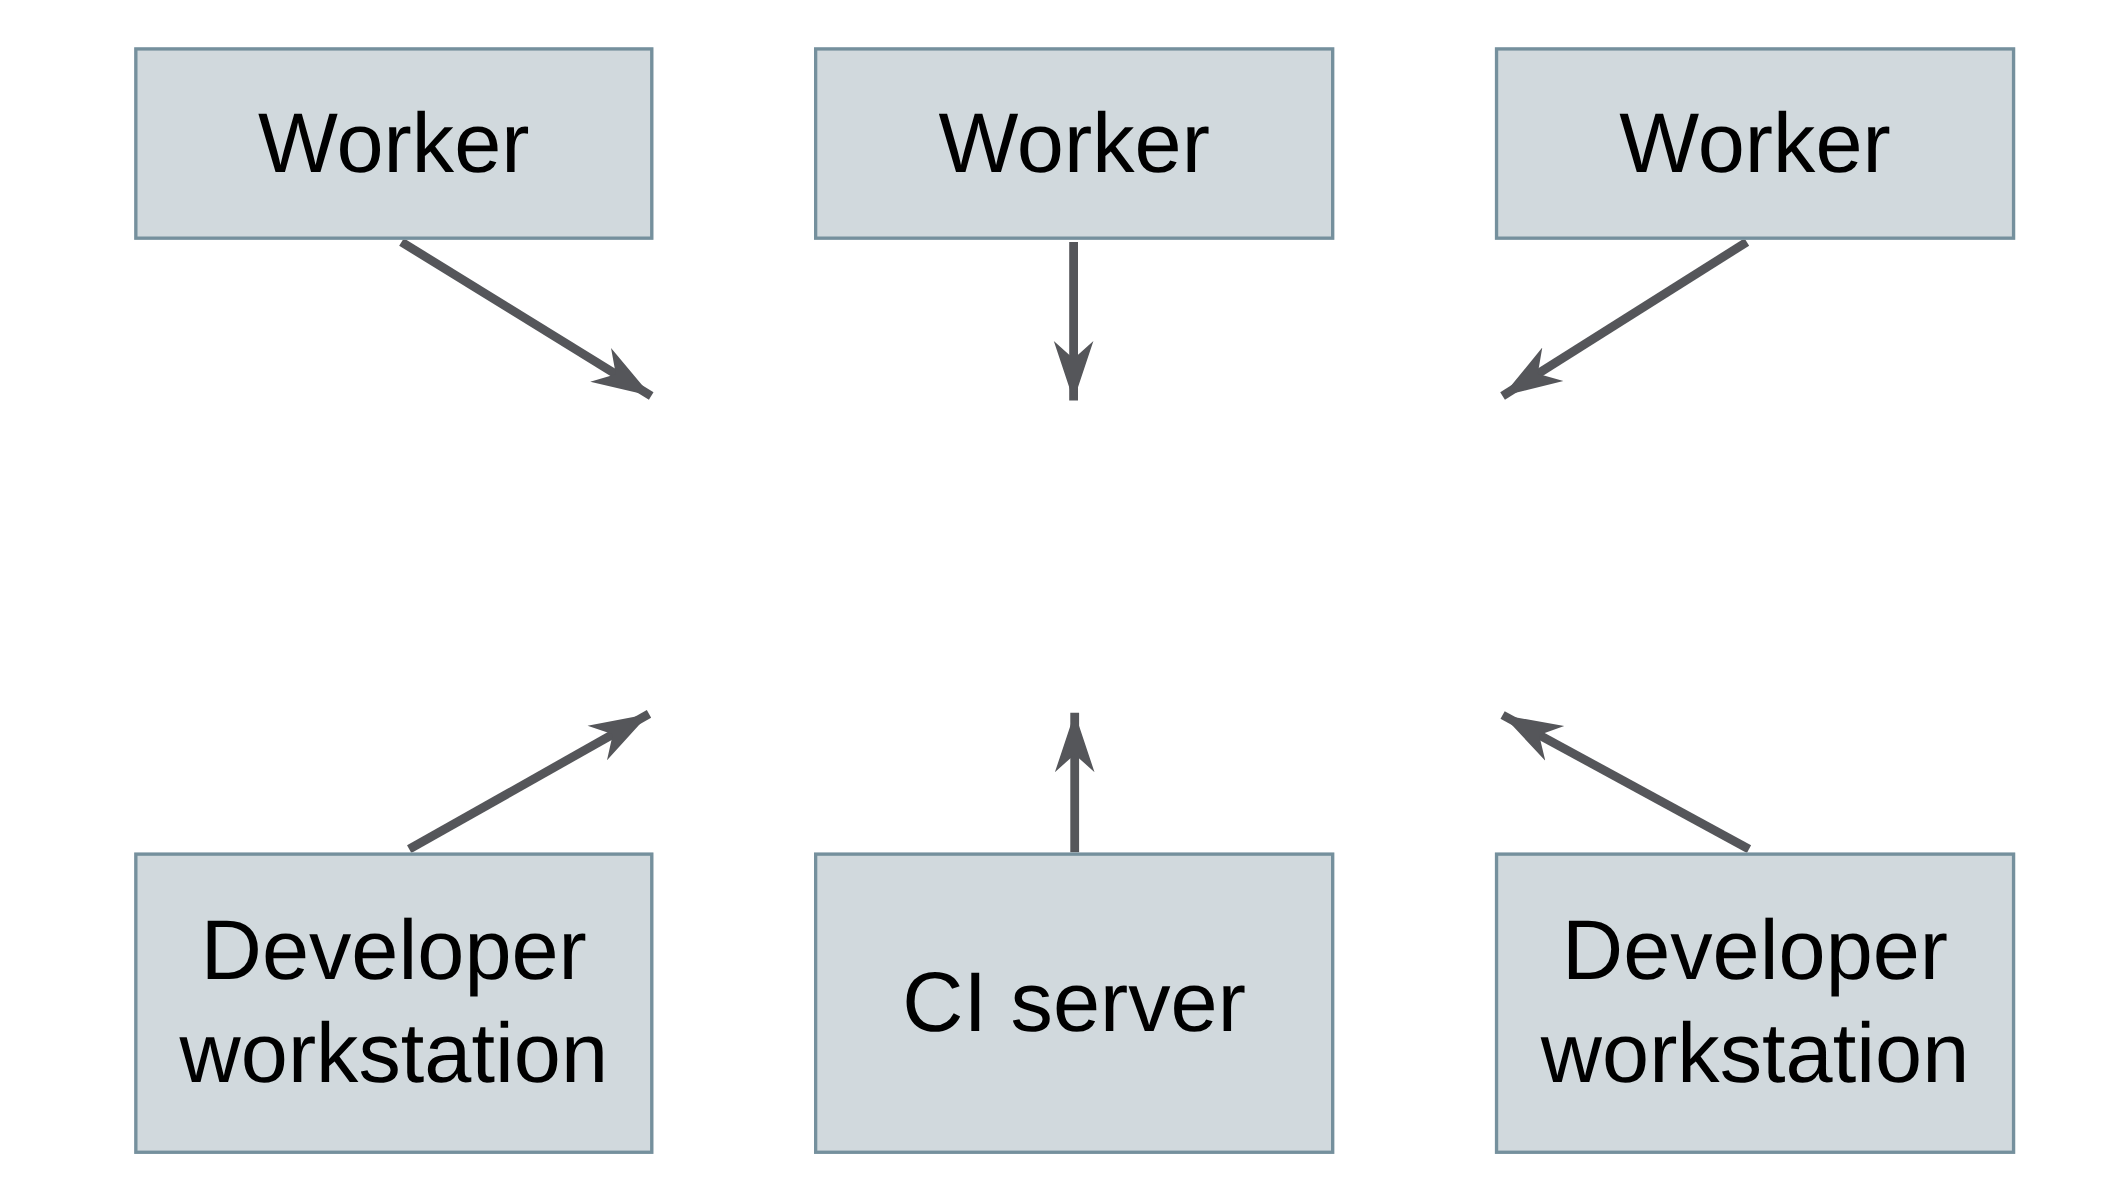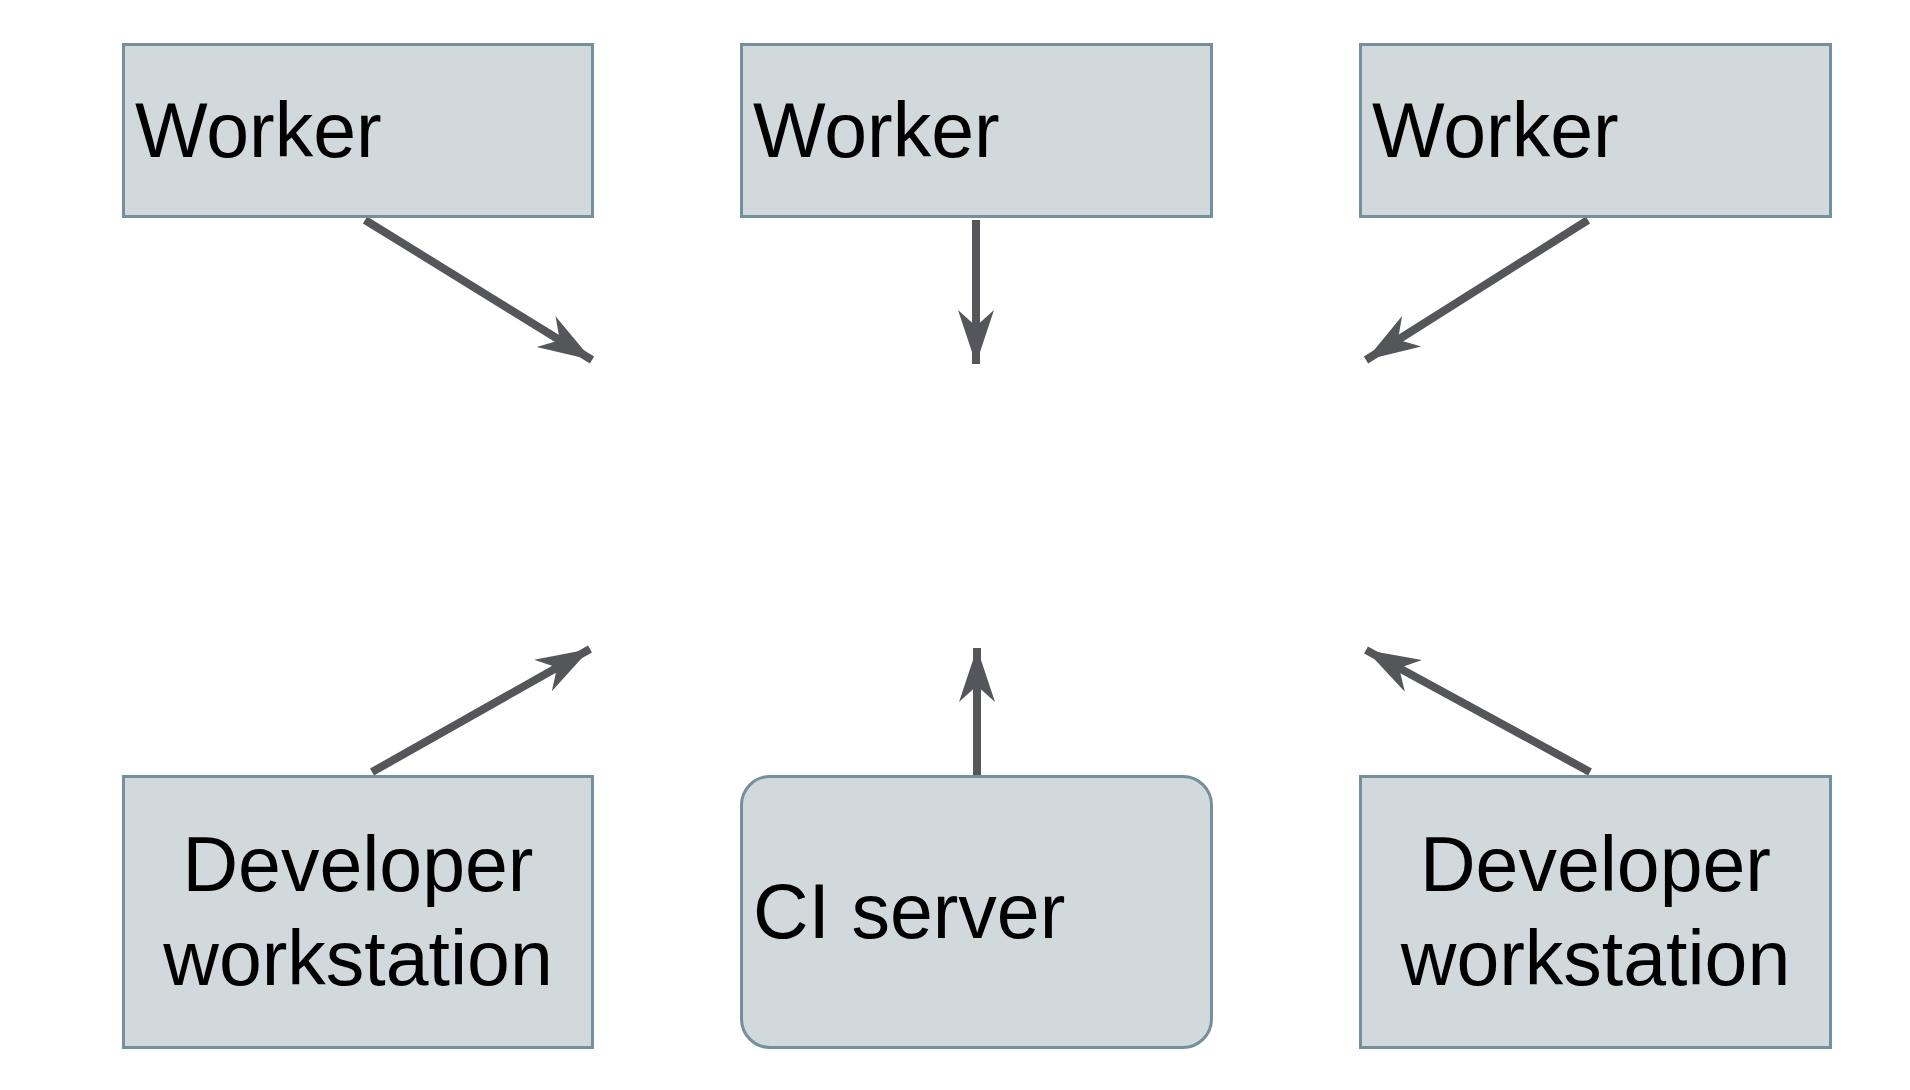--- a/index.html
+++ b/index.html
@@ -23,33 +23,33 @@
     height: 1090px;
     pointer-events: none;
   }
   .node {
     position: absolute;
     box-sizing: border-box;
     background: var(--node-fill, #d1d9dd);
     border: 3px solid var(--node-border, #75909d);
     display: flex;
     align-items: center;
-    justify-content: flex-start;
+    justify-content: center;
     text-align: center;
     color: #000000;
     font-size: 77px;
     line-height: 1.22;
     letter-spacing: 0px;
   }
   .n-worker1 { left: 122px;  top: 43px;  width: 472px; height: 175px; }
   .n-worker2 { left: 740px;  top: 43px;  width: 473px; height: 175px; }
   .n-worker3 { left: 1359px; top: 43px;  width: 473px; height: 175px; }
   .n-master  { left: 593px;  top: 368px; width: 767px; height: 275px; }
   .n-dev1    { left: 122px;  top: 775px; width: 472px; height: 274px; }
-  .n-ci      { left: 740px;  top: 775px; width: 473px; height: 274px; border-radius: 30px; }
+  .n-ci      { left: 740px;  top: 775px; width: 473px; height: 274px; }
   .n-dev2    { left: 1359px; top: 775px; width: 473px; height: 274px; }
   .node .label {
     padding: 0 10px;
   }
   .edge {
     stroke: var(--arrow-color, #55565a);
     stroke-width: 8;
     fill: none;
   }
 </style>

